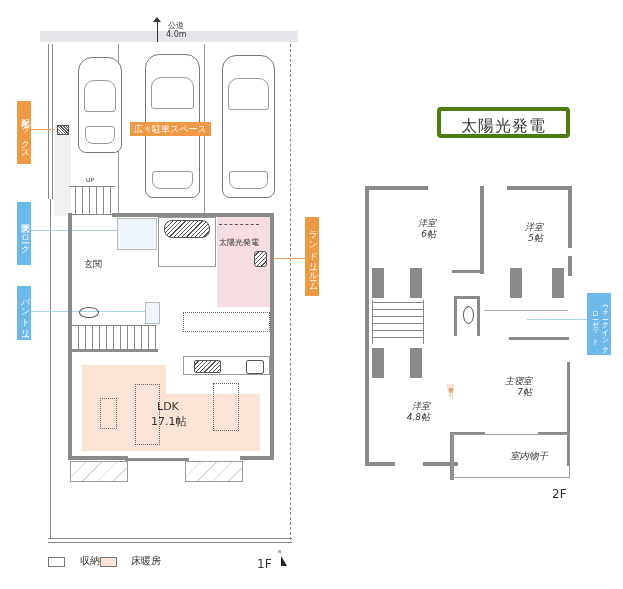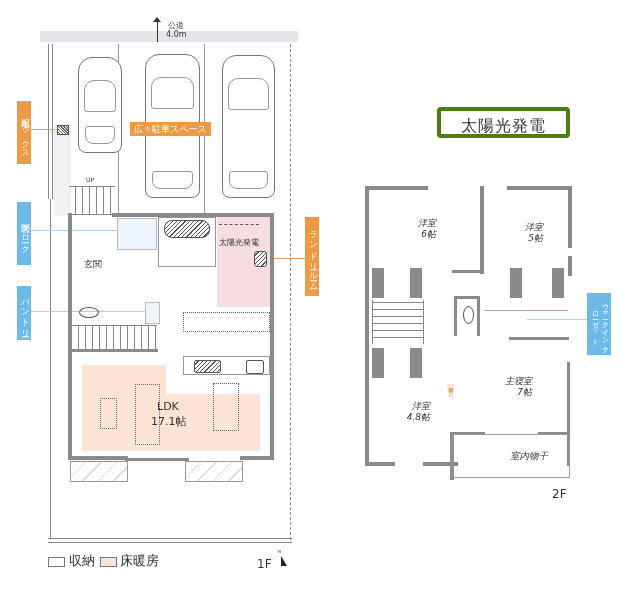--- a/index.html
+++ b/index.html
@@ -25,21 +25,21 @@
     .car { position: absolute; border: 1.5px solid #777; border-radius: 14px 14px 8px 8px;
       box-sizing: border-box; background: #fff; }
     .car::before { content: ""; position: absolute; left: 5px; right: 5px; top: 22px; height: 30px;
       border: 1px solid #999; border-radius: 10px 10px 3px 3px; }
     .car::after { content: ""; position: absolute; left: 6px; right: 6px; bottom: 8px; height: 16px;
       border: 1px solid #999; border-radius: 3px 3px 8px 8px; }
     .hatch { position: absolute; border: 1px solid #555; border-radius: 8px;
       background: repeating-linear-gradient(135deg, #fff 0 2px, #555 2px 3px); }
     .dotted { position: absolute; border: 1px dotted #666; box-sizing: border-box; }
     .legend-box { position: absolute; width: 15px; height: 8px; border: 1px solid #777; }
-    .legend-text { position: absolute; font-size: 13px; line-height: 10px; color: #333; }
+    .legend-text { position: absolute; font-size: 10px; line-height: 10px; color: #333; margin-left: 11px; }
     .floor-tag { position: absolute; font-size: 12px; color: #333; }
     .solar { position: absolute; left: 437px; top: 107px; width: 133px; height: 31px;
       border: 4px solid #4d7c0f; border-radius: 4px; box-sizing: border-box;
       text-align: center; line-height: 29px; font-size: 16px; color: #333; letter-spacing: 1px; }
     .stairs { position: absolute; background:
       repeating-linear-gradient(90deg, transparent 0 6px, #888 6px 7px); border-top: 1px solid #888; border-bottom: 1px solid #888; }
     .stairs-v { position: absolute; background:
       repeating-linear-gradient(0deg, transparent 0 6px, #888 6px 7px); border-left: 1px solid #888; border-right: 1px solid #888; }
     .window { position: absolute; border: 1px solid #999; box-sizing: border-box;
       background: repeating-linear-gradient(135deg, #fff 0 10px, #d8d8d8 10px 11px); }

